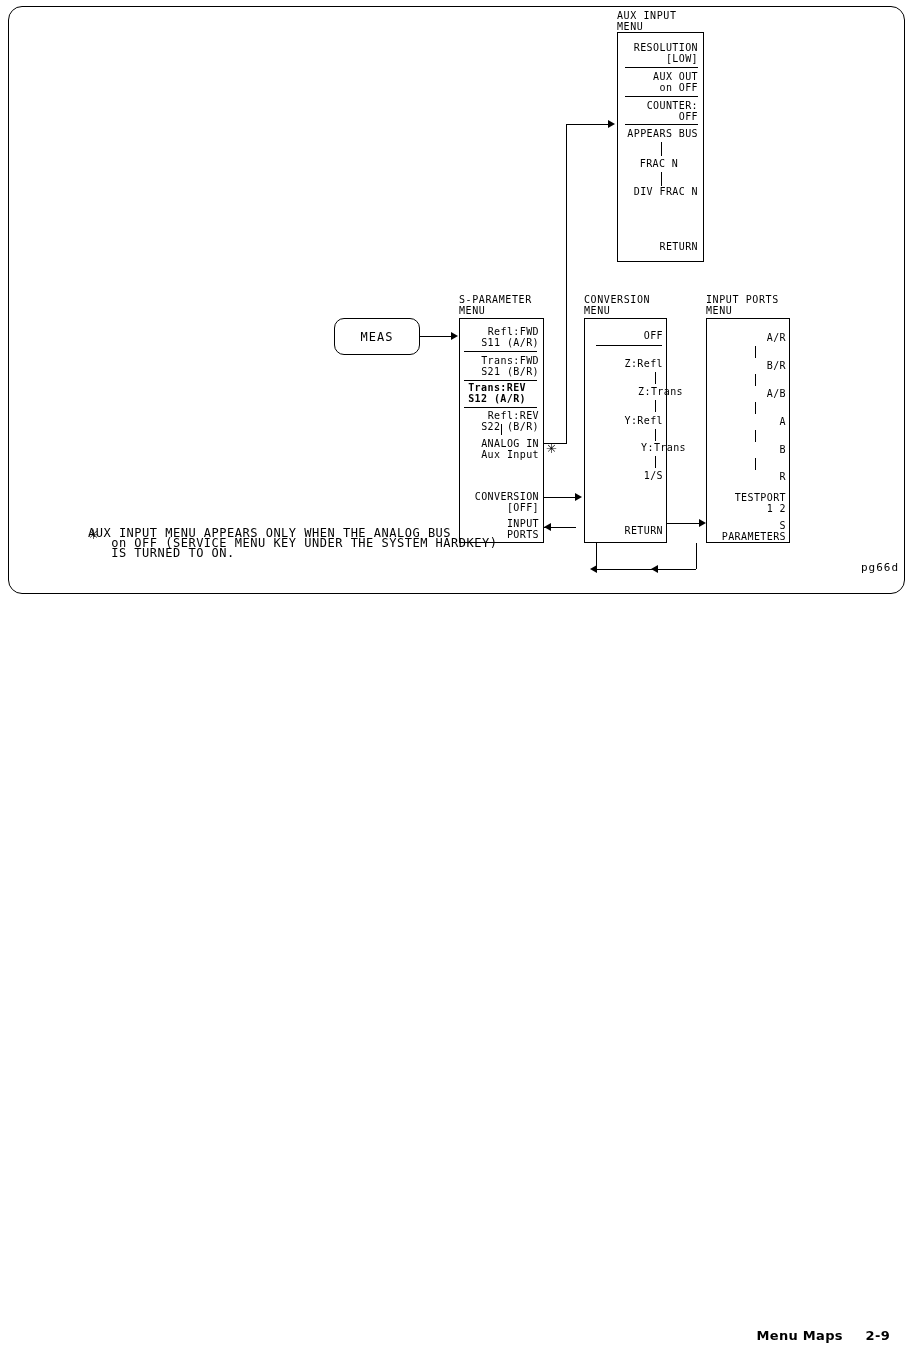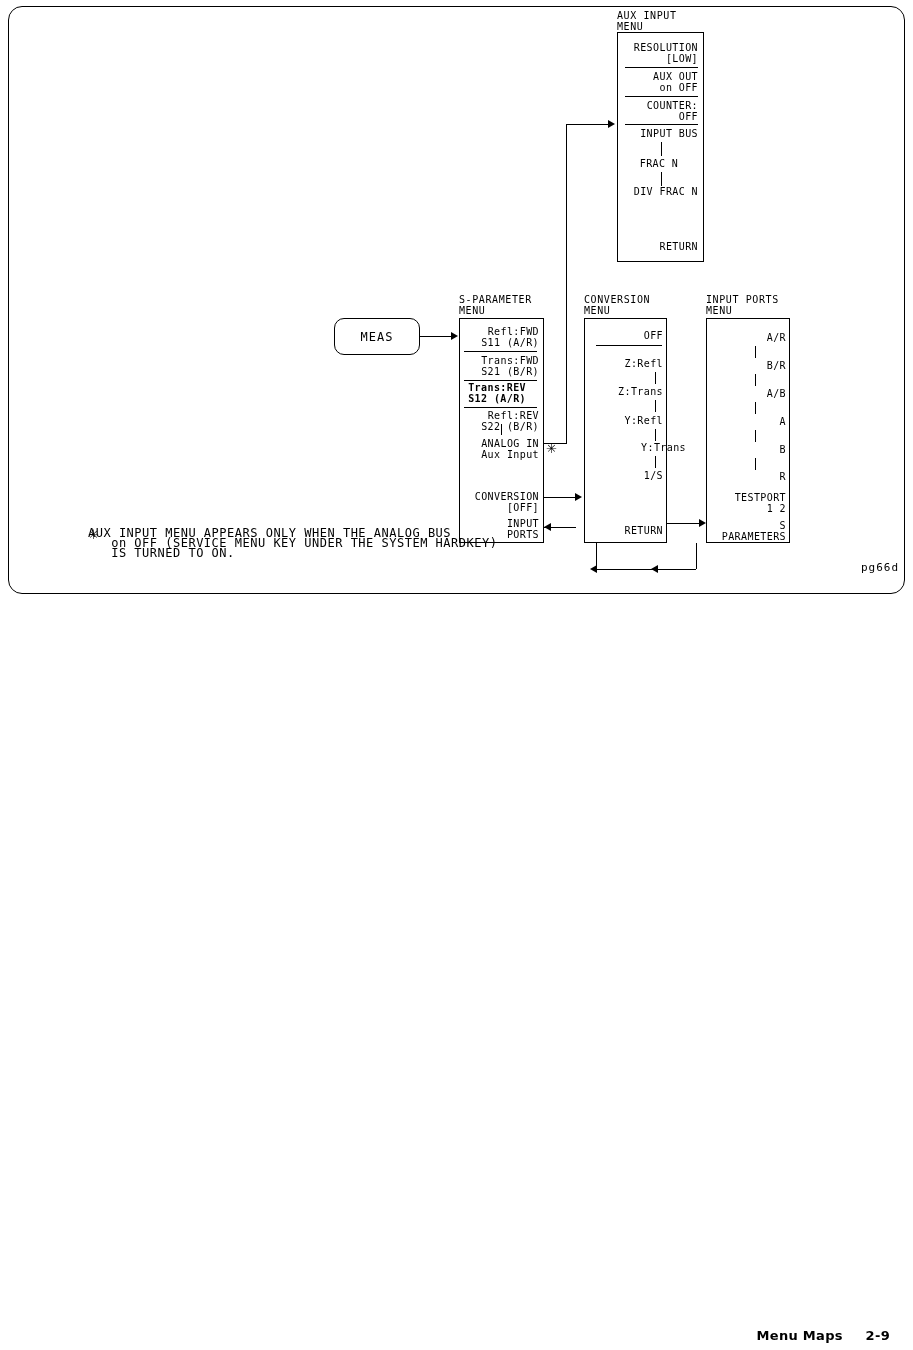--- a/index.html
+++ b/index.html
@@ -169,21 +169,21 @@
 <div class="hsep" style="left:625px; top:67px; width:73px;"></div>
 
 <div class="item right" style="left:620px; top:71px; width:78px;">AUX OUT
 on OFF</div>
 <div class="hsep" style="left:625px; top:96px; width:73px;"></div>
 
 <div class="item right" style="left:620px; top:100px; width:78px;">COUNTER:
 OFF</div>
 <div class="hsep" style="left:625px; top:124px; width:73px;"></div>
 
-<div class="item right" style="left:620px; top:128px; width:78px;">INPUT BUS</div>
+<div class="item right" style="left:620px; top:128px; width:78px;">APPEARS BUS</div>
 <div class="tick" style="left:661px; top:142px; height:14px;"></div>
 
 <div class="item right" style="left:620px; top:158px; width:78px;text-align:center;">FRAC N</div>
 <div class="tick" style="left:661px; top:172px; height:14px;"></div>
 
 <div class="item right" style="left:620px; top:186px; width:78px;">DIV FRAC N</div>
 
 <div class="item right" style="left:620px; top:241px; width:78px;">RETURN</div>
 
 <div class="menu-title" style="left:459px; top:294px;">S-PARAMETER
@@ -219,21 +219,21 @@
 <div class="menu-title" style="left:584px; top:294px;">CONVERSION
 MENU</div>
 <div class="menu-box" id="conv-box" style="left:584px; top:318px; width:83px; height:225px;"></div>
 
 <div class="item right" style="left:586px; top:330px; width:77px;">OFF</div>
 <div class="hsep" style="left:596px; top:345px; width:66px;"></div>
 
 <div class="item right" style="left:586px; top:358px; width:77px;">Z:Refl</div>
 <div class="tick" style="left:655px; top:372px; height:12px;"></div>
 
-<div class="item right" style="left:586px; top:386px; width:77px;">Z:Trans</div>
+<div class="item right" style="left:586px; top:386px; width:77px;padding-left:20px;">Z:Trans</div>
 <div class="tick" style="left:655px; top:400px; height:12px;"></div>
 
 <div class="item right" style="left:586px; top:415px; width:77px;">Y:Refl</div>
 <div class="tick" style="left:655px; top:429px; height:12px;"></div>
 
 <div class="item right" style="left:586px; top:442px; width:77px;padding-left:23px;">Y:Trans</div>
 <div class="tick" style="left:655px; top:456px; height:12px;"></div>
 
 <div class="item right" style="left:586px; top:470px; width:77px;">1/S</div>
 

